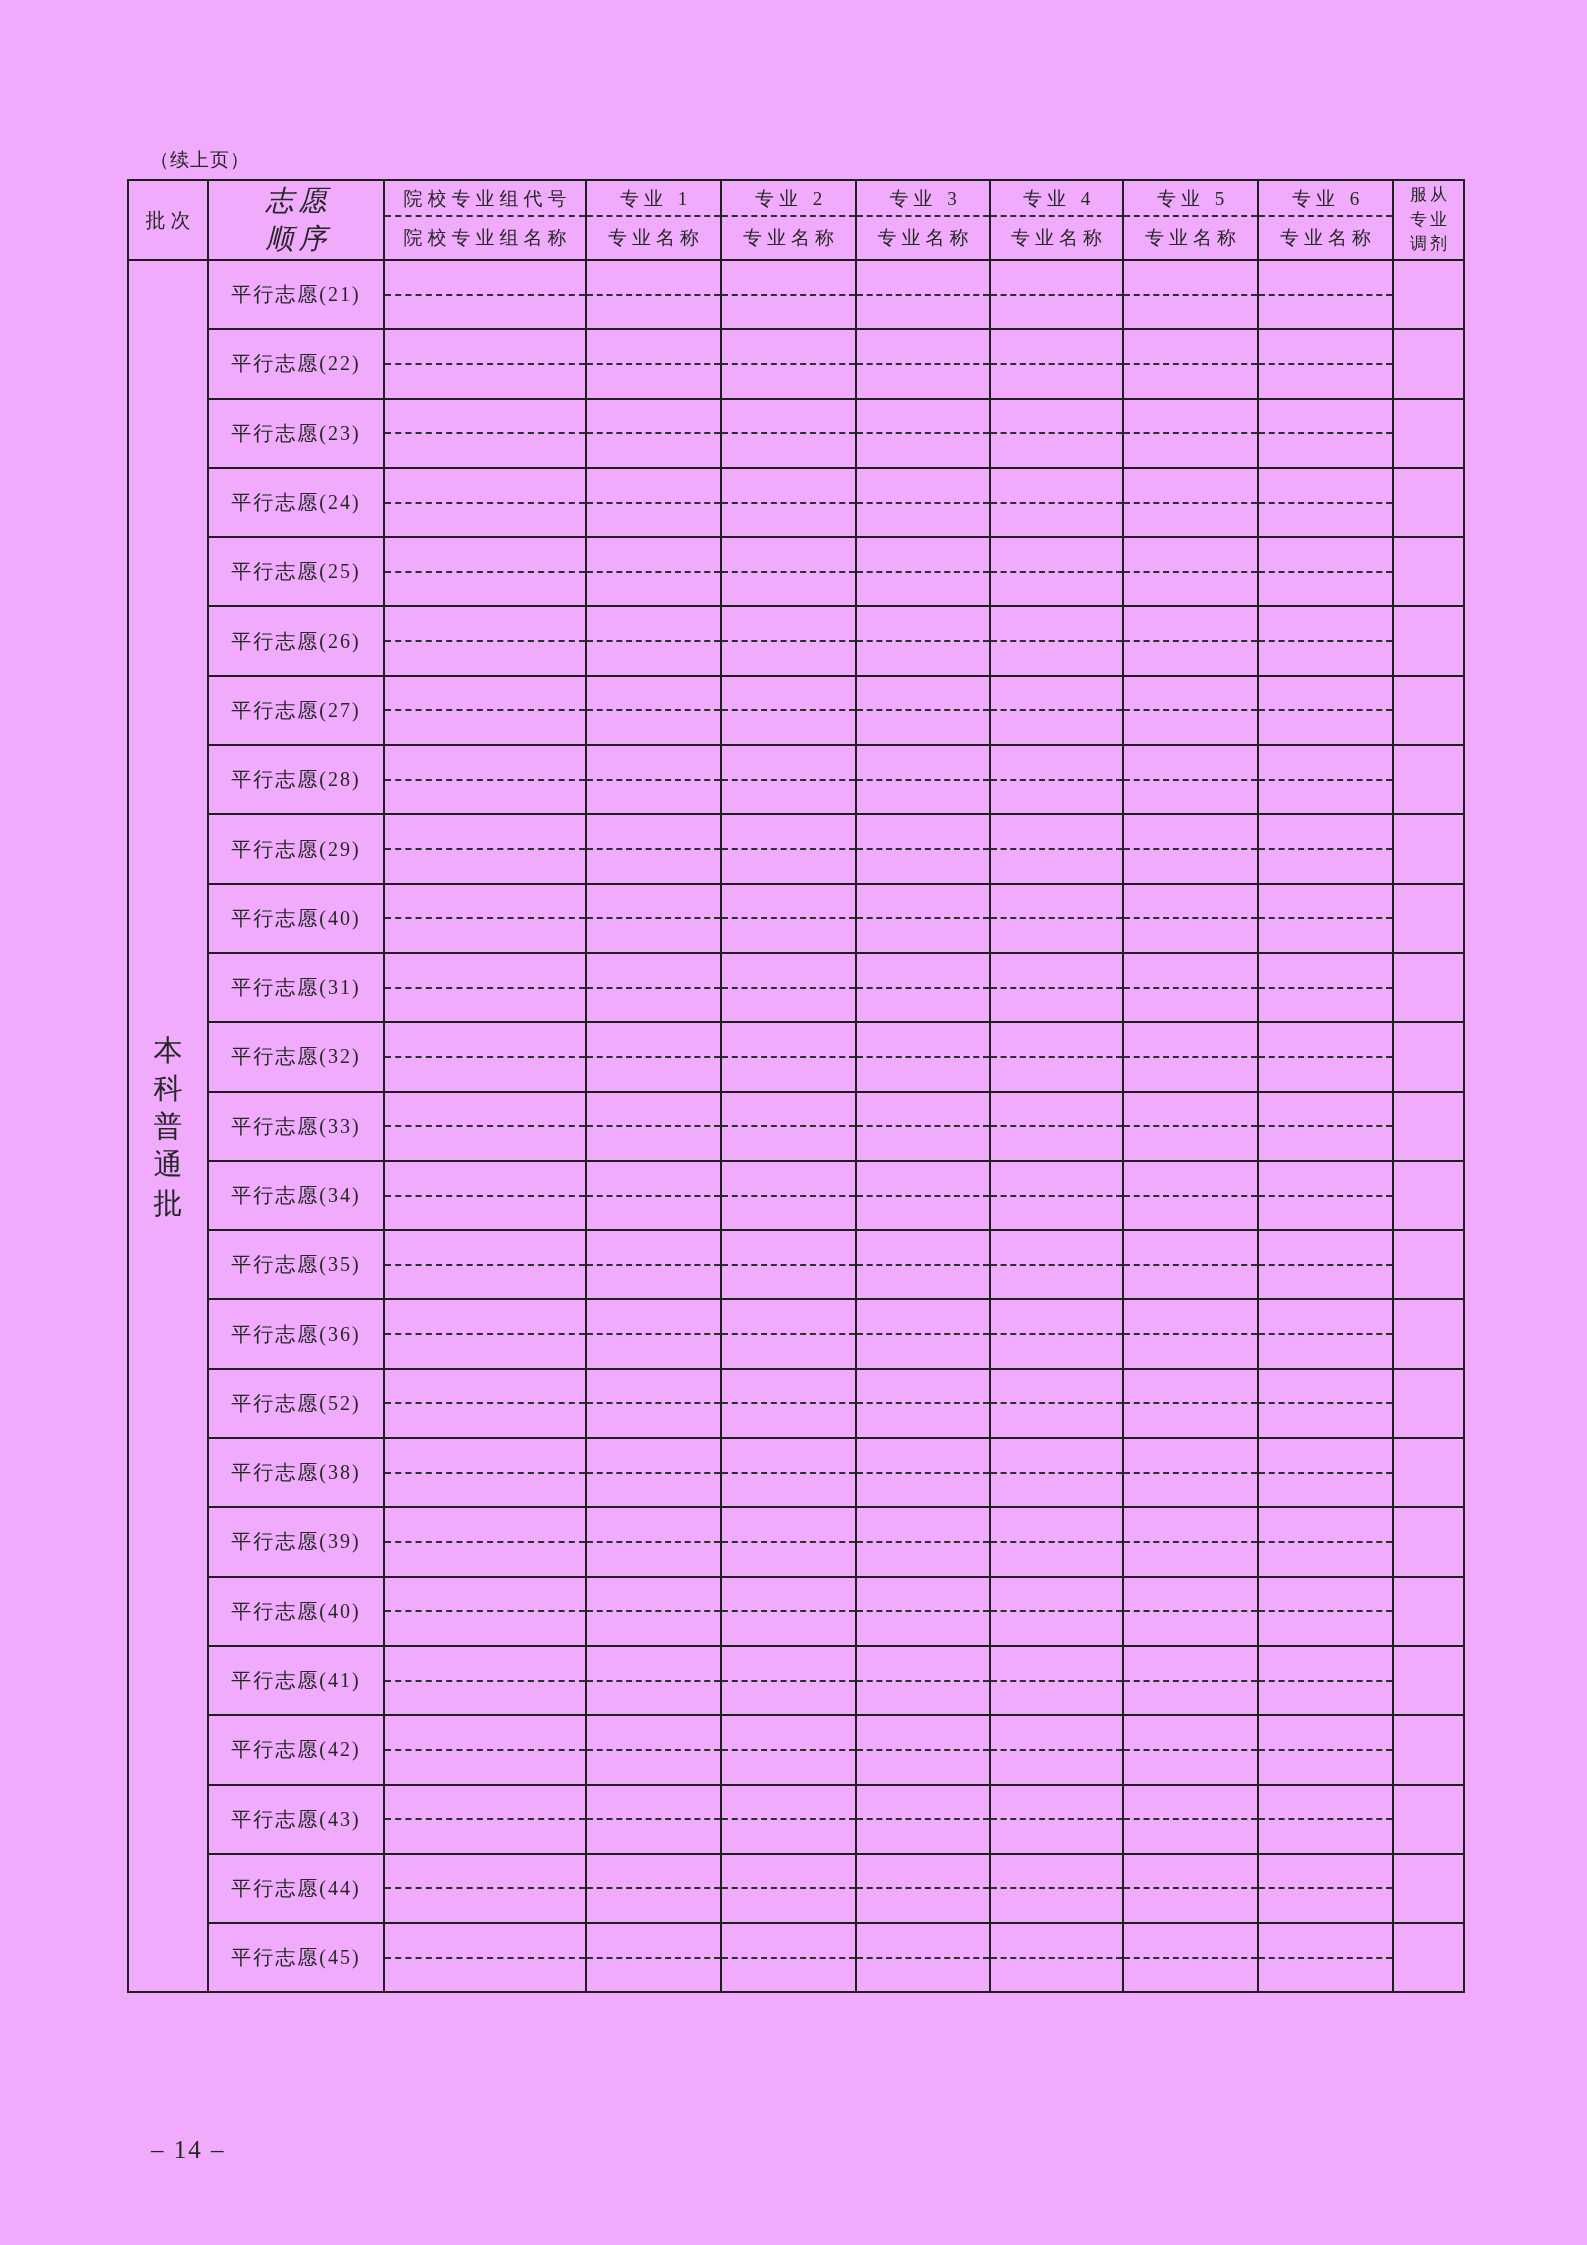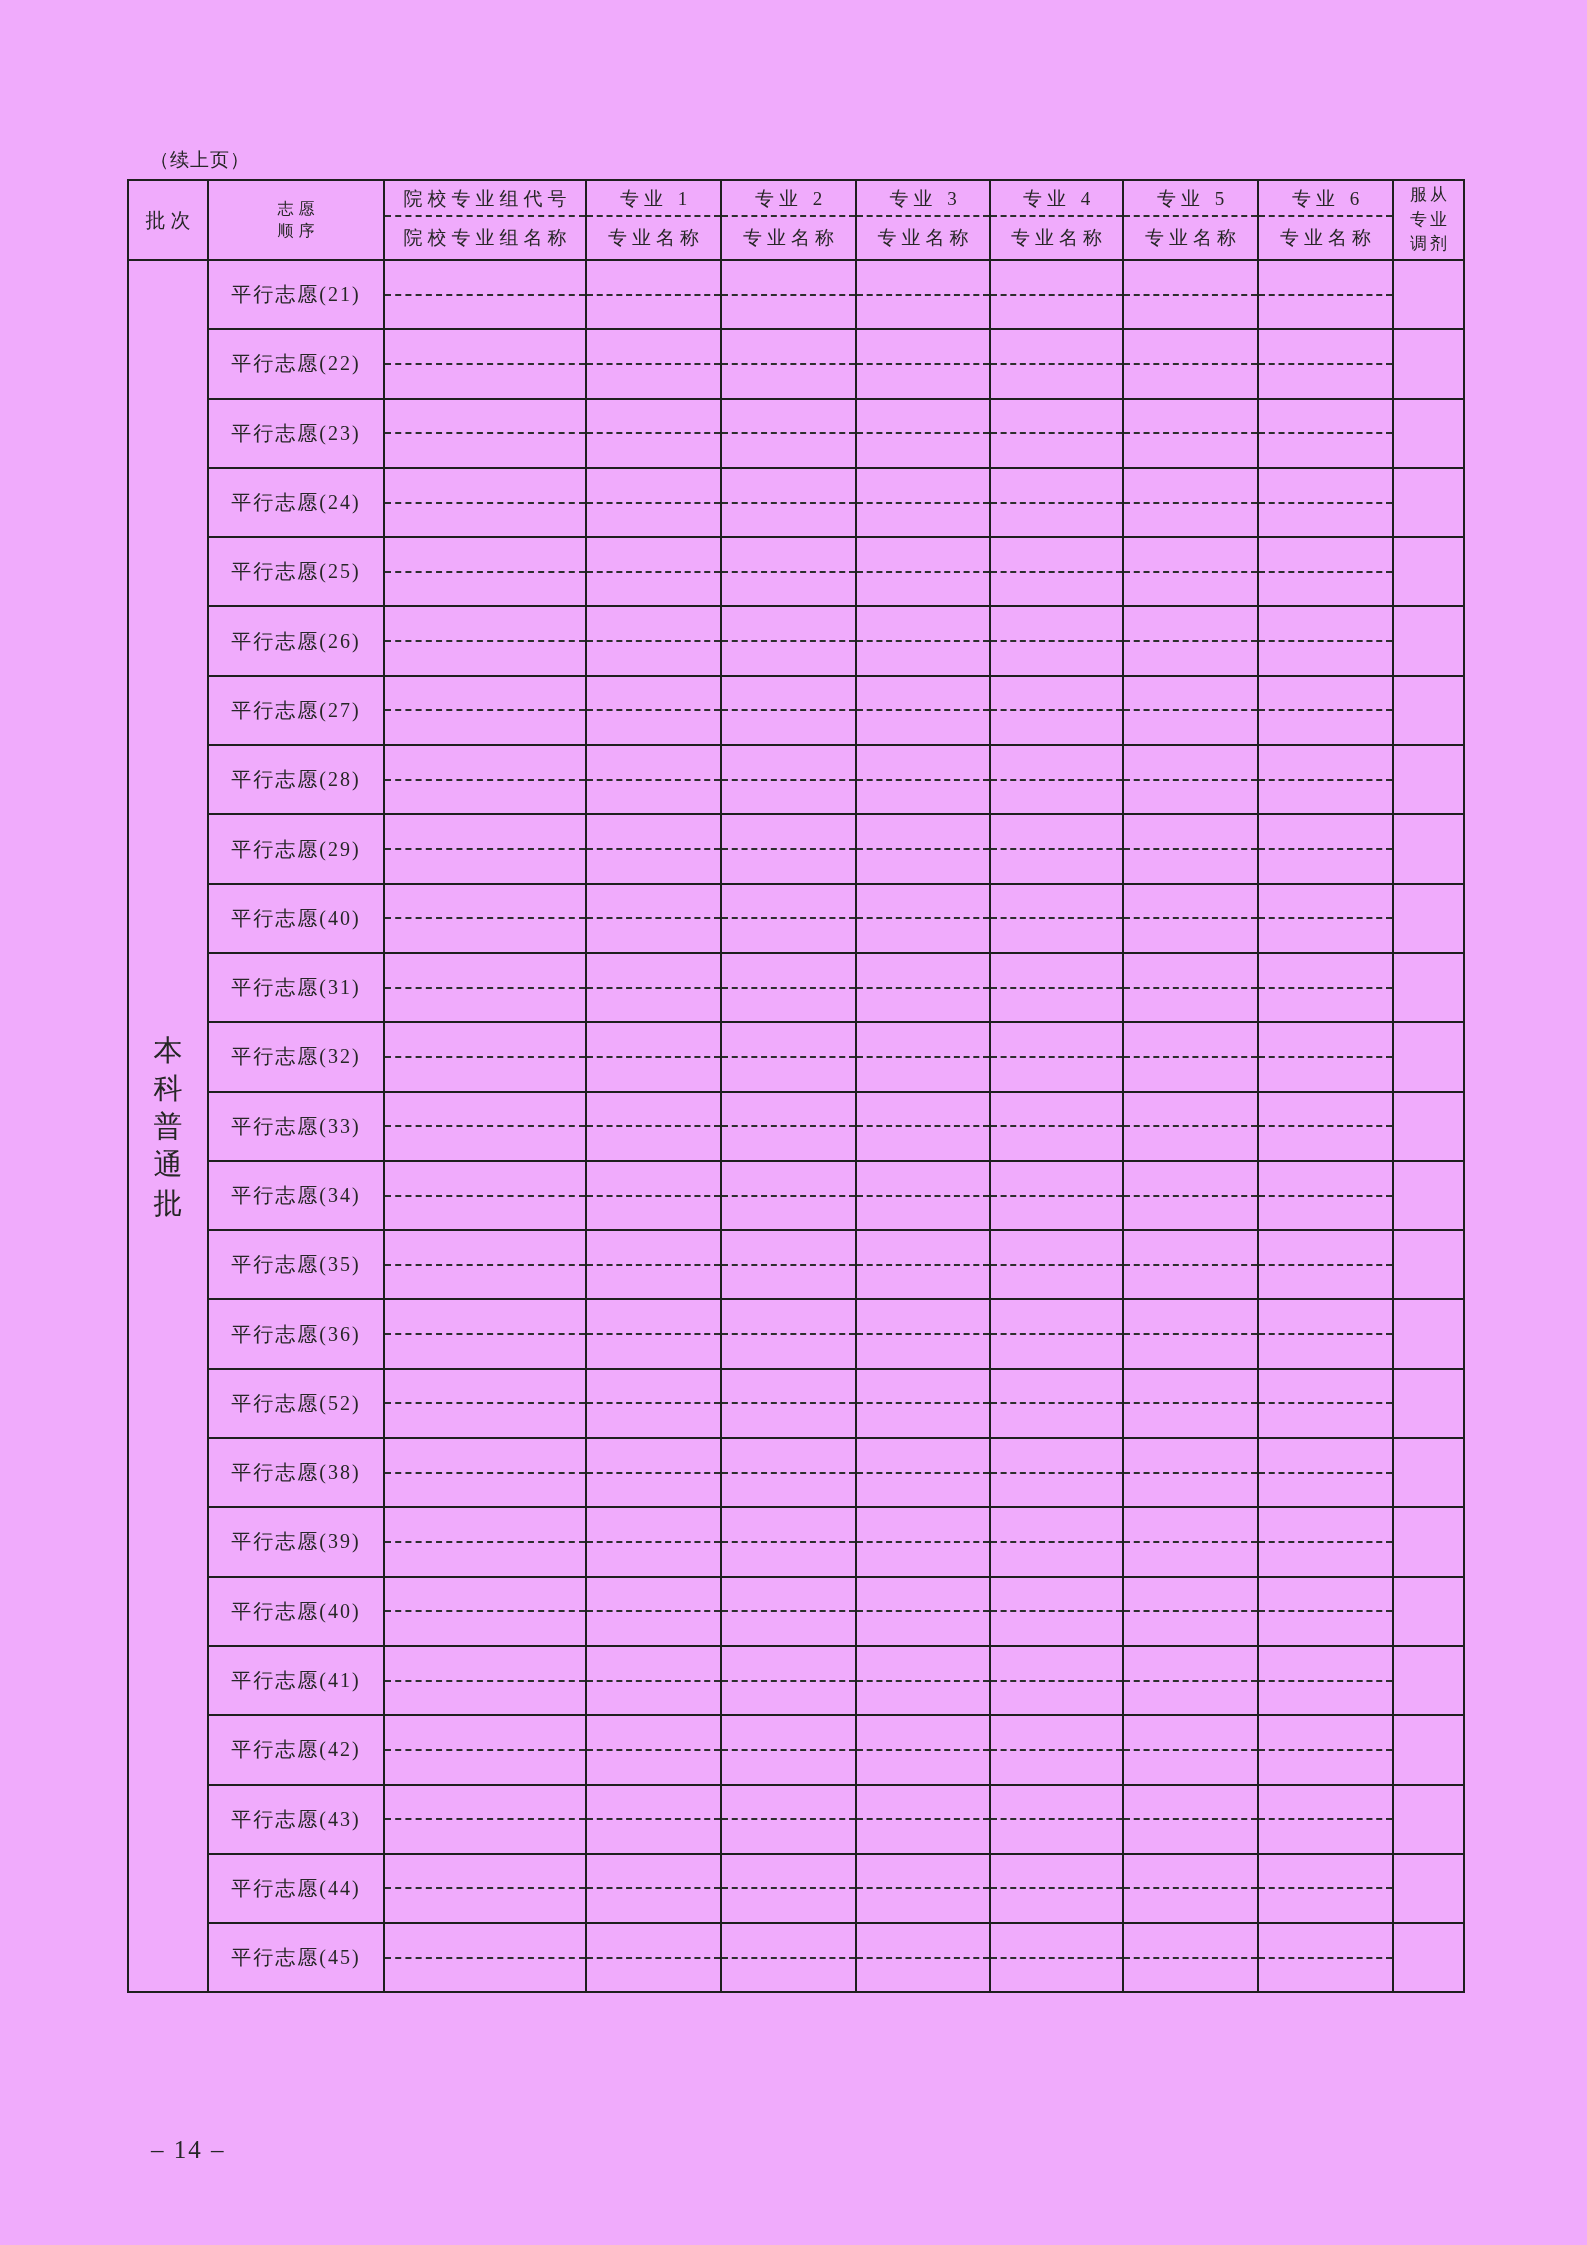--- a/index.html
+++ b/index.html
@@ -46,24 +46,25 @@
   tbody tr { height: 69.3px; }
 
   .th-batch {
     font-size: 20px;
     letter-spacing: 5px;
     text-indent: 5px;
     text-align: center;
   }
   .th-order { text-align: center; }
   .th-order .hline {
-    font-size: 16px;
+    font-size: 28px;
     letter-spacing: 5px;
     text-indent: 5px;
     line-height: 1.35;
+    font-style: italic;
   }
   .splitwrap {
     display: flex;
     flex-direction: column;
     height: 76px;
     justify-content: space-between;
   }
   .split-top {
     height: 45%;
     display: flex;

